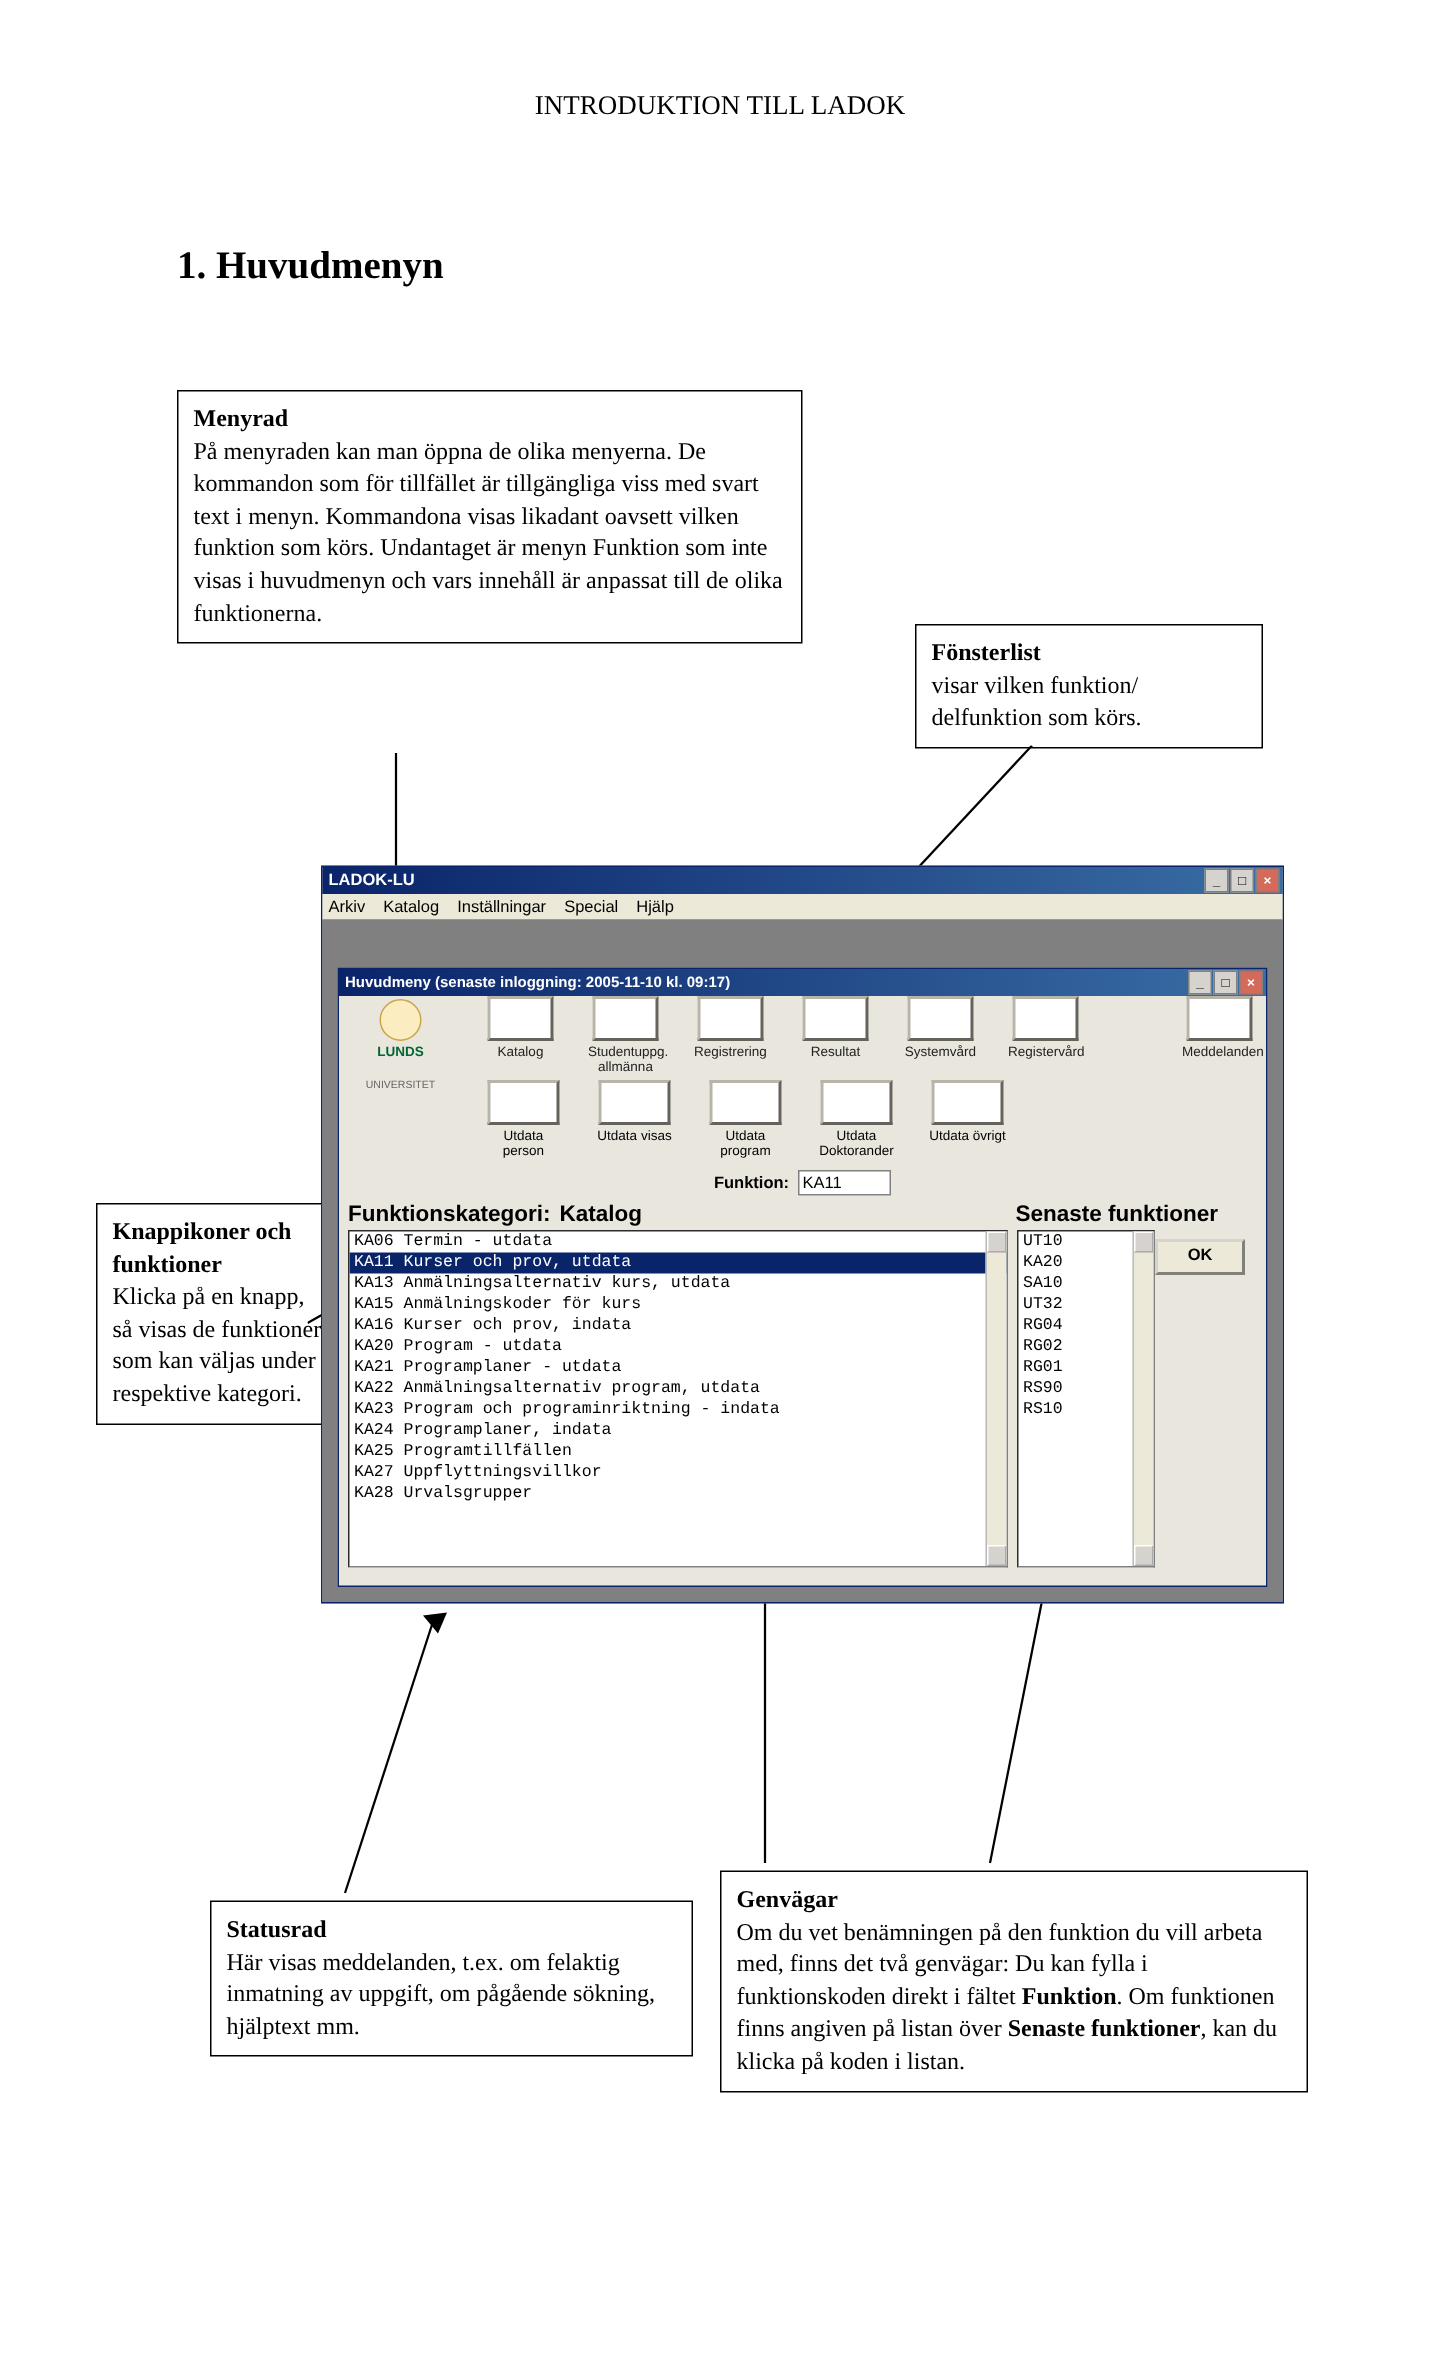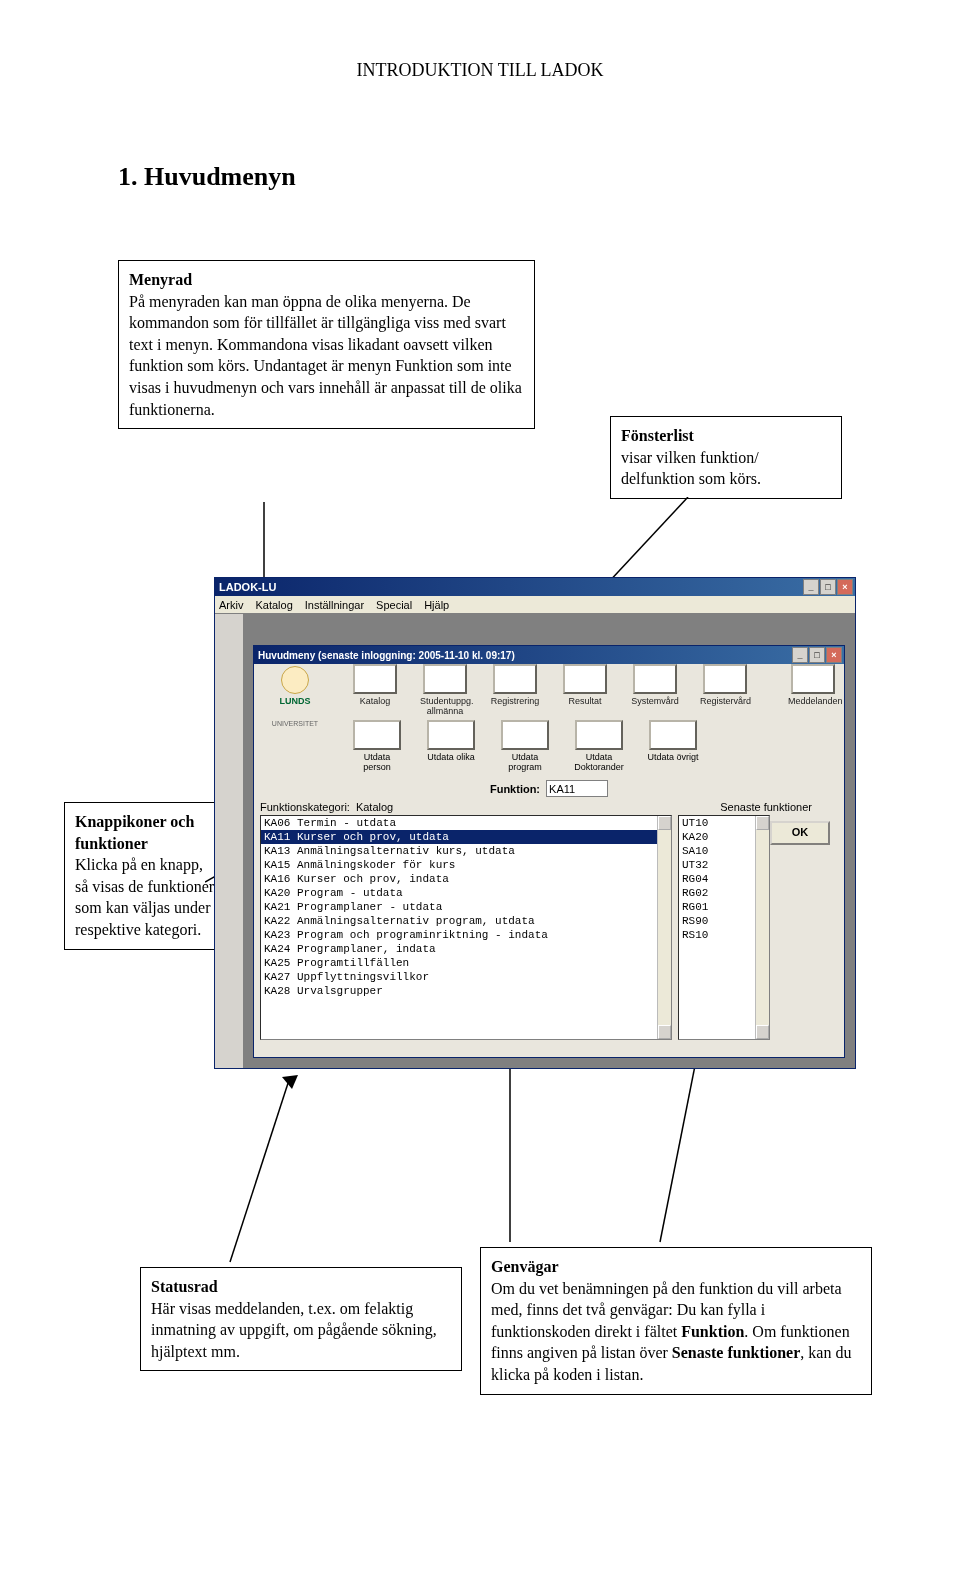--- a/index.html
+++ b/index.html
@@ -83,41 +83,40 @@
   .wbtns { display: flex; gap: 1px; margin-right: 2px; }
   .wbtn { width: 14px; height: 14px; background: #d6d3ce; border: 1px solid #808080; display: flex; align-items: center; justify-content: center; font-size: 9px; color: #000; font-weight: bold; }
   .menubar { height: 17px; background: #ece9d8; display: flex; align-items: center; padding-left: 4px; color: #000; font-size: 11px; gap: 12px; border-bottom: 1px solid #808080; }
   .mdi {
     position: absolute;
     left: 0;
     top: 35px;
     right: 0;
     bottom: 0;
     background: #808080;
-    margin-left: 28px;
   }
   .inner-window {
     position: absolute;
     left: 10px; top: 32px; right: 10px; bottom: 10px;
     border: 1px solid #0a246a;
     background: #e9e6dd;
   }
   .inner-window .titlebar { font-size: 10px; }
   .tool { width: 50px; text-align: center; font-size: 9px; color: #222; }
   .tool .sq { width: 40px; height: 26px; margin: 0 auto 2px; background: #fff; border: 2px outset #b8b4a8; position: relative; display:flex; align-items:center; justify-content:center; font-size:7px; color:#777;}
   .toolbar2 { display: flex; padding: 0 6px 4px; gap: 20px; background: #e9e6dd; align-items: flex-start;}
   .toolbar2 .lundlogo { width: 70px; height: 44px; display:flex; flex-direction:column; align-items:center; justify-content:center; font-size:9px; color:#063; font-weight:bold;}
   .toolbar2 .lundlogo .circ{width:26px;height:26px;border-radius:50%;background:#fcecc2;border:1px solid #c9a648;margin-bottom:2px;}
   .tool2 { width: 54px; text-align:center; font-size:9px; }
   .tool2 .sq { width: 44px; height: 26px; margin: 0 auto 2px; background:#fff; border: 2px outset #b8b4a8; }
   .funkrow { display:flex; align-items:center; gap:6px; padding:4px 6px; font-size:11px;}
   .funkrow .lbl { font-weight:bold; }
   .funkrow input { width:56px; height:15px; font-size:11px; border:1px solid #808080; background:#fff; padding:0 2px;}
   .listrow { display:flex; padding: 2px 6px; gap: 6px; height: 225px;}
-  .katlabel { font-size:11px; font-weight:normal; }
+  .katlabel { font-size:15px; font-weight:bold; }
   .listbox { background:#fff; border: 1px inset #808080; font-size:11px; font-family: "Courier New", monospace; overflow:hidden; position:relative; line-height: 14px;}
   .listbox .scrl { position:absolute; right:0; top:0; bottom:0; width:13px; background:#ece9d8; border-left:1px solid #bbb;}
   .listbox .scrl:before, .listbox .scrl:after { content:""; position:absolute; left:0; right:0; height:12px; background:#d6d3ce; border:1px outset #fff;}
   .listbox .scrl:before{top:0;} .listbox .scrl:after{bottom:0;}
   .leftbox { flex: 1; }
   .rightcol { width: 160px; display:flex; flex-direction:row;}
   .rightbox { flex:1; }
   .line { padding: 0 3px; white-space: nowrap; overflow:hidden; text-overflow:clip; }
   .line.sel { background:#0a246a; color:#fff; }
   .okrow { text-align:right; padding:6px 8px 0 0;}
@@ -245,21 +244,21 @@
         </div>
 
         <div class="toolbar2">
           <div style="width:70px;text-align:center;font-size:7px;color:#666;">UNIVERSITET</div>
           <div class="tool2">
               <div class="sq"></div>
               <div>Utdata person</div>
             </div>
           <div class="tool2">
               <div class="sq"></div>
-              <div>Utdata olika</div>
+              <div>Utdata visas</div>
             </div>
           <div class="tool2">
               <div class="sq"></div>
               <div>Utdata program</div>
             </div>
           <div class="tool2">
               <div class="sq"></div>
               <div>Utdata Doktorander</div>
             </div>
           <div class="tool2">

